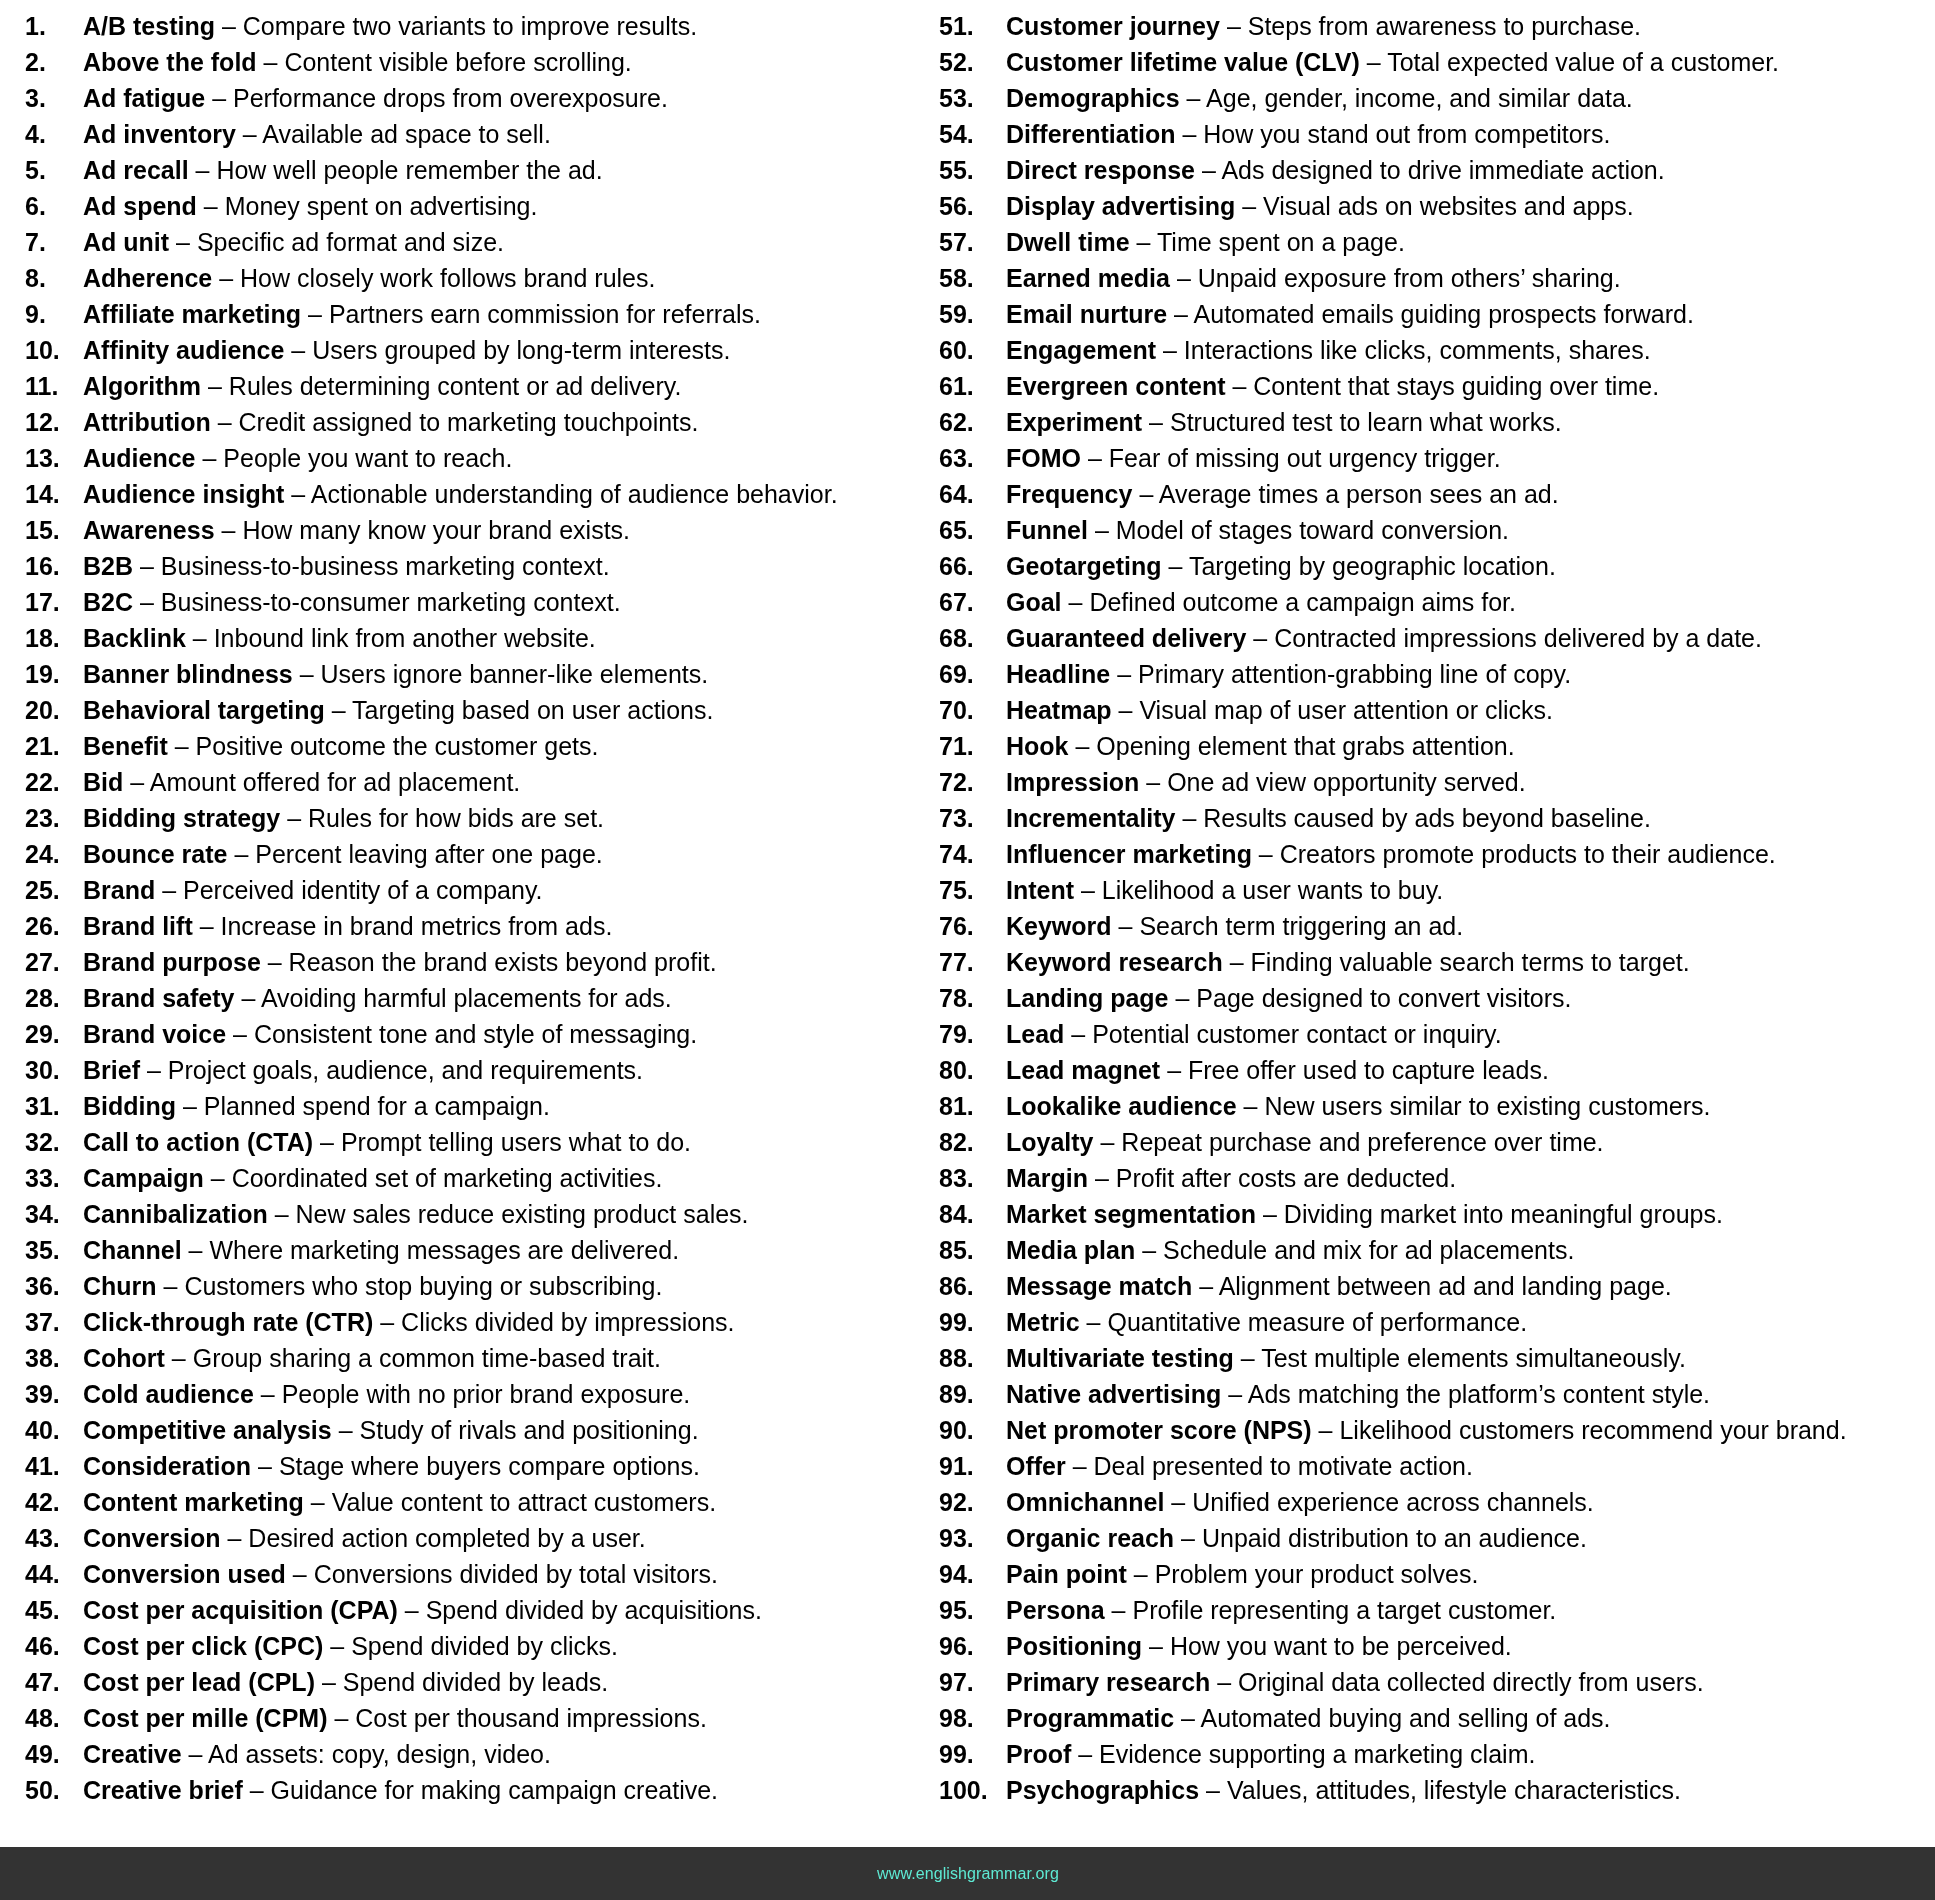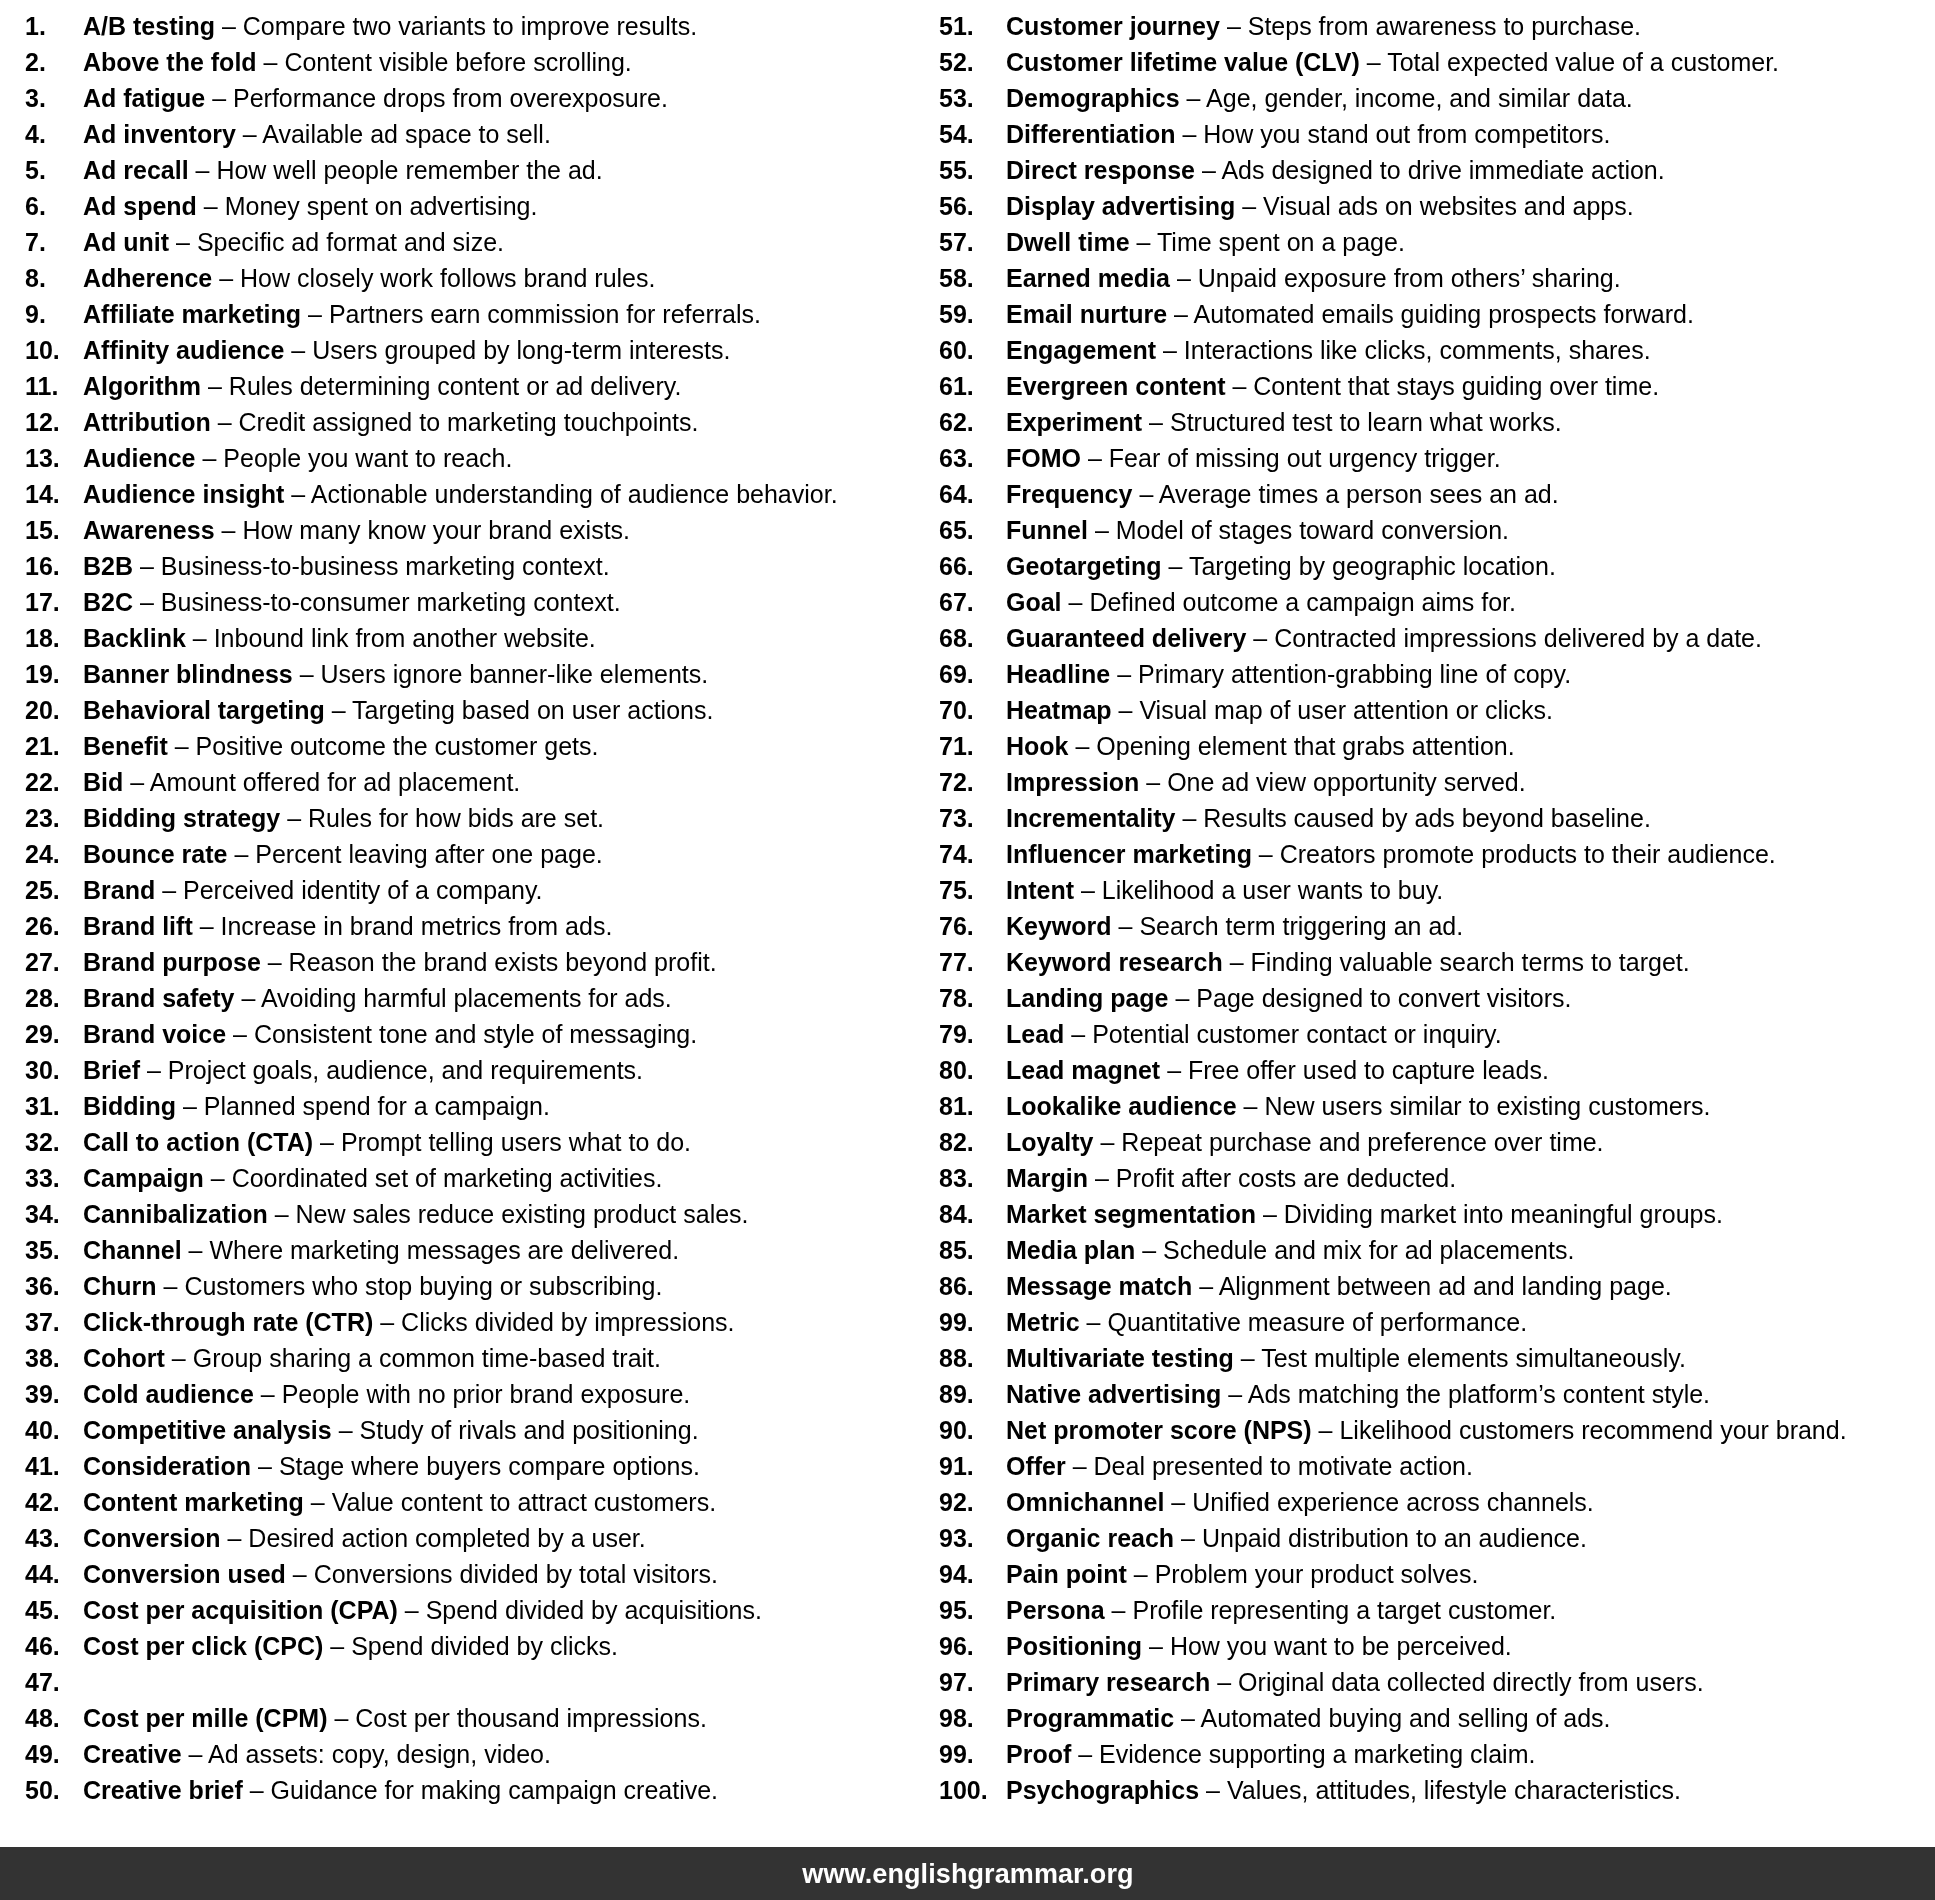--- a/index.html
+++ b/index.html
@@ -87,23 +87,23 @@
     top: 1847px;
     width: 1936px;
     height: 54px;
     background: #333333;
     display: flex;
     align-items: center;
     justify-content: center;
   }
 
   #footer-url {
-    color: #ffffff;
-    font-size: 27px;
-    font-weight: bold;
+    color: #5eead4;
+    font-size: 16px;
+    font-weight: normal;
     letter-spacing: 0.1px;
   }
 </style>
 </head>
 <body>
 
 <div id="page">
 
   <div id="columns">
 
@@ -287,20 +287,21 @@
         <div class="glossary-entry">
           <span class="entry-number">45.</span>
           <span class="entry-body"><span class="entry-term">Cost per acquisition (CPA)</span><span class="entry-sep"> – </span><span class="entry-def">Spend divided by acquisitions.</span></span>
         </div>
         <div class="glossary-entry">
           <span class="entry-number">46.</span>
           <span class="entry-body"><span class="entry-term">Cost per click (CPC)</span><span class="entry-sep"> – </span><span class="entry-def">Spend divided by clicks.</span></span>
         </div>
         <div class="glossary-entry">
           <span class="entry-number">47.</span>
+          <span class="entry-body"><span class="entry-term">Cost per lead (CPL)</span><span class="entry-sep"> – </span><span class="entry-def">Spend divided by leads.</span></span>
         </div>
         <div class="glossary-entry">
           <span class="entry-number">48.</span>
           <span class="entry-body"><span class="entry-term">Cost per mille (CPM)</span><span class="entry-sep"> – </span><span class="entry-def">Cost per thousand impressions.</span></span>
         </div>
         <div class="glossary-entry">
           <span class="entry-number">49.</span>
           <span class="entry-body"><span class="entry-term">Creative</span><span class="entry-sep"> – </span><span class="entry-def">Ad assets: copy, design, video.</span></span>
         </div>
         <div class="glossary-entry">

